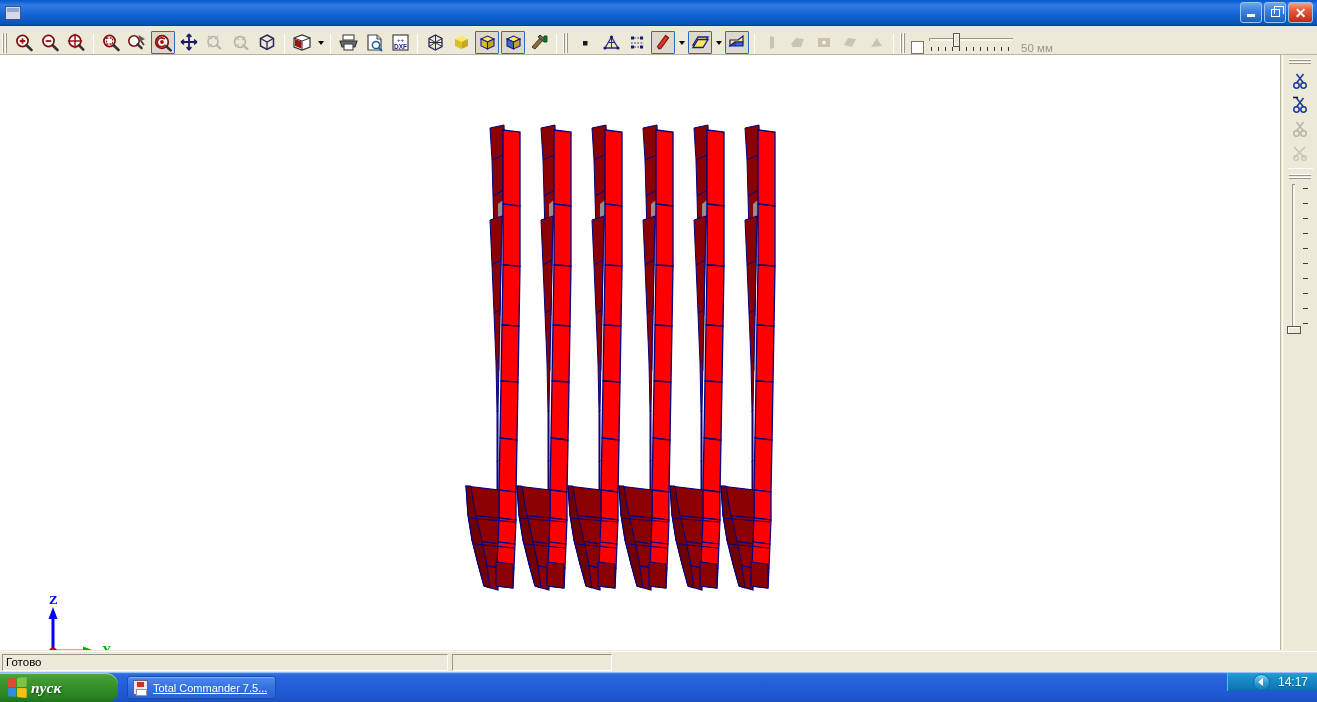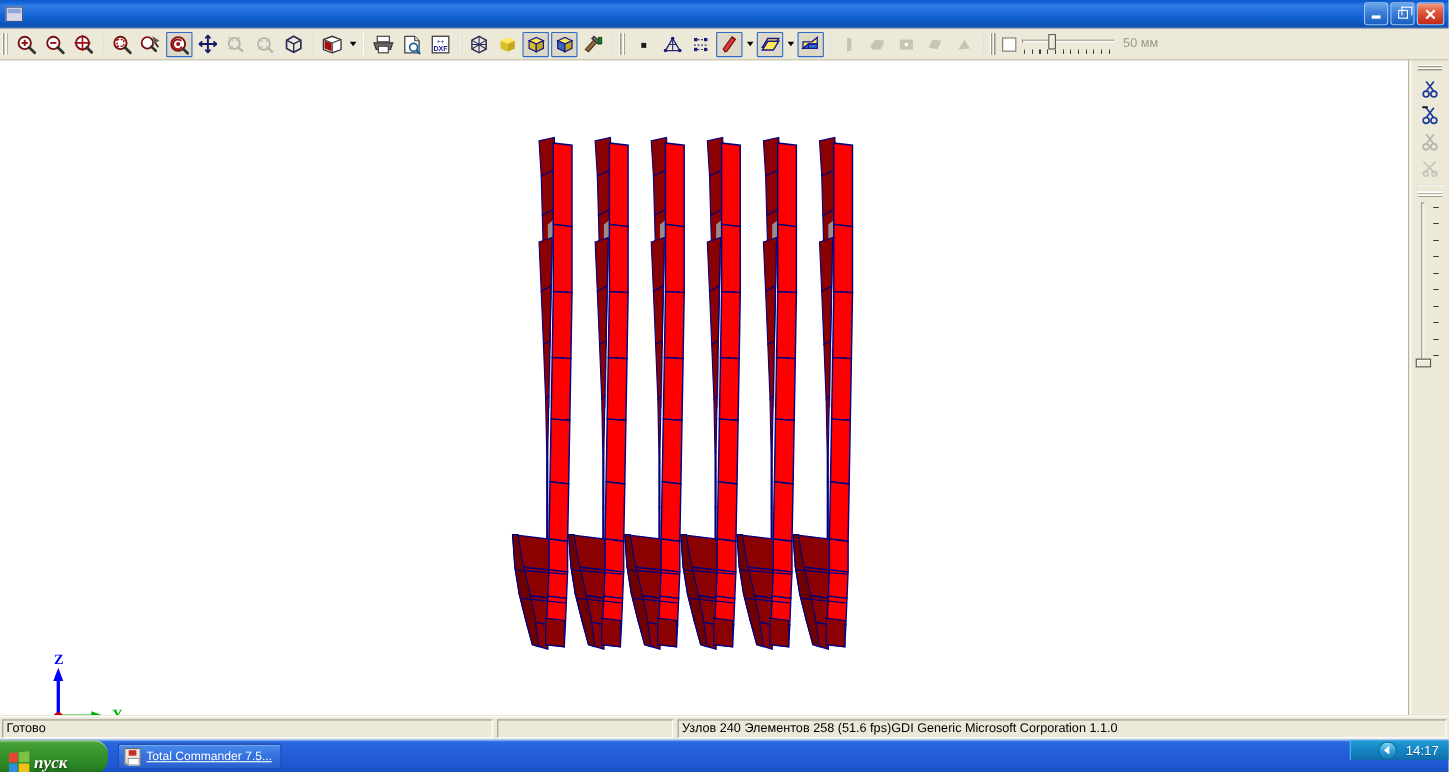--- a/index.html
+++ b/index.html
@@ -59,21 +59,21 @@
     content: ""; position: absolute; left: 2px; top: -4px;
     width: 8px; height: 7px; border: 1.5px solid #fff; border-bottom: none;
   }
   .close-glyph { font-size: 14px; line-height: 1; font-weight: bold; }
 
   
   .toolbar {
     position: absolute; left: 0; top: 26px; width: 1317px; height: 29px;
     background: #ece9d8;
     border-bottom: 1px solid #b8b4a0;
-    display: flex; align-items: center;
+    display: flex; align-items: flex-end;
   }
   .grip {
     width: 7px; height: 22px; margin: 0 3px 0 1px; flex: 0 0 auto;
     position: relative;
   }
   .grip::before, .grip::after {
     content: ""; position: absolute; top: 1px; width: 2px; height: 20px;
   }
   .grip::before { left: 1px; background: linear-gradient(to right,#fff 0 1px,#9a968a 1px 2px); }
   .grip::after  { left: 4px; background: linear-gradient(to right,#fff 0 1px,#9a968a 1px 2px); }
@@ -200,25 +200,25 @@
 
   
   .taskbar {
     position: absolute; left: 0; top: 672px; width: 1317px; height: 30px;
     background: linear-gradient(to bottom,
       #3b78e8 0%, #2a68de 8%, #235ed8 40%, #1d55cf 88%, #1a4fbb 100%);
     border-top: 1px solid #97c0ff;
     display: flex; align-items: center;
   }
   .start {
-    width: 98px; height: 30px;
+    width: 118px; height: 30px;
     background: linear-gradient(to bottom,
       #5ab149 0%, #46a037 10%, #36912b 45%, #2b8523 75%, #1e6f1a 100%);
     border-radius: 0 12px 12px 0;
-    display: flex; align-items: flex-end; cursor: pointer;
+    display: flex; align-items: center; cursor: pointer;
     box-shadow: inset 0 1px 0 rgba(255,255,255,0.45);
   }
   .start-logo {
     width: 19px; height: 19px; margin-left: 7px; margin-right: 5px;
     display: grid; grid-template-columns: 1fr 1fr; grid-template-rows: 1fr 1fr;
     gap: 1.5px; transform: perspective(24px) rotateY(-14deg);
   }
   .start-logo i { display: block; border-radius: 1px; }
   .sq-r { background: #e8443a; } .sq-g { background: #7dc242; }
   .sq-b { background: #2f8ede; } .sq-y { background: #f2c117; }
@@ -647,21 +647,20 @@
   <div class="v-slider">
     <div class="vtrack"></div>
     <div class="vticks"></div>
     <div class="vthumb"></div>
   </div>
 </div>
 
 <div class="statusbar">
   <div class="spane p1">Готово</div>
   <div class="spane p2"></div>
-  <div class="spane p3">Узлов 240  Элементов 258  (51.6 fps)GDI Generic Microsoft Corporation 1.1.0</div>
 </div>
 
 <div class="taskbar">
   <div class="start">
     <div class="start-logo">
       <i class="sq-r"></i>
         <i class="sq-g"></i>
         <i class="sq-b"></i>
         <i class="sq-y"></i>
     </div>

